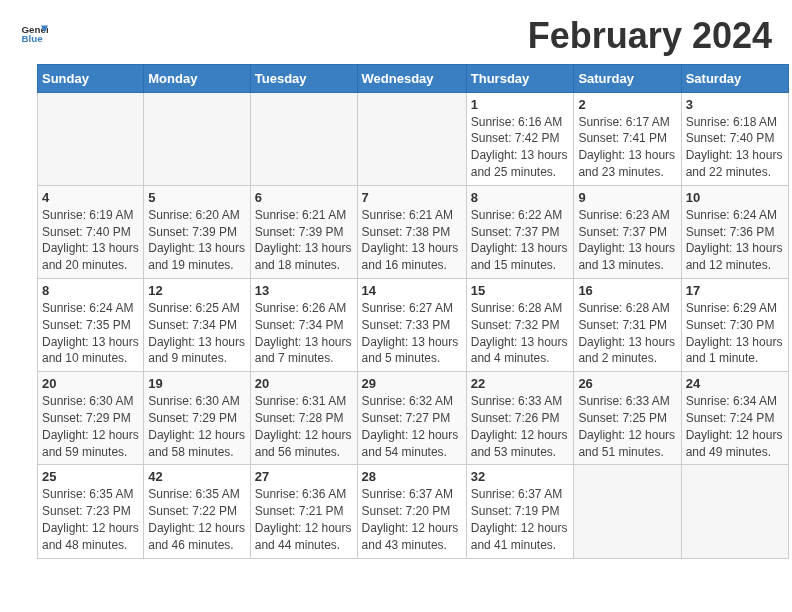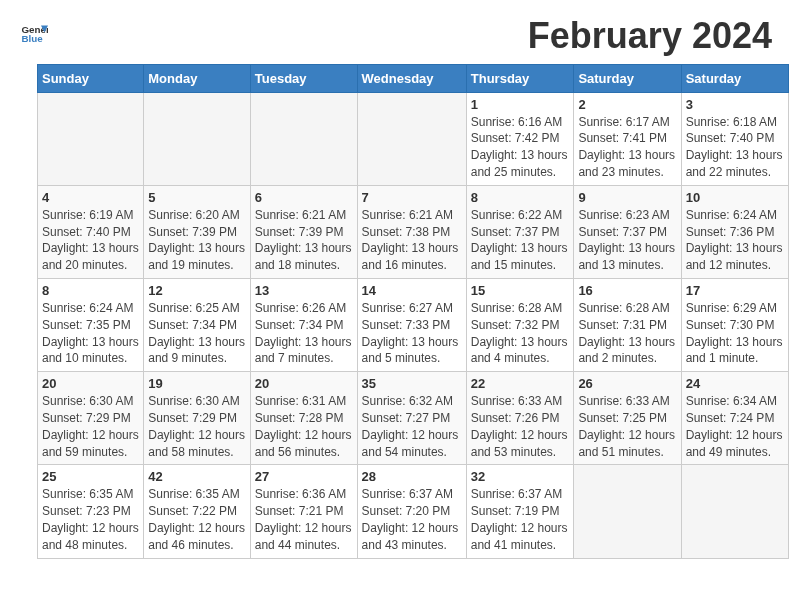--- a/index.html
+++ b/index.html
@@ -197,21 +197,21 @@
         </td>
         <td>
           <span class="day-number">19</span>
           <div class="day-info">Sunrise: 6:30 AM<br>Sunset: 7:29 PM<br>Daylight: 12 hours<br>and 58 minutes.</div>
         </td>
         <td>
           <span class="day-number">20</span>
           <div class="day-info">Sunrise: 6:31 AM<br>Sunset: 7:28 PM<br>Daylight: 12 hours<br>and 56 minutes.</div>
         </td>
         <td>
-          <span class="day-number">35</span>
+          <span class="day-number">29</span>
           <div class="day-info">Sunrise: 6:32 AM<br>Sunset: 7:27 PM<br>Daylight: 12 hours<br>and 54 minutes.</div>
         </td>
         <td>
           <span class="day-number">22</span>
           <div class="day-info">Sunrise: 6:33 AM<br>Sunset: 7:26 PM<br>Daylight: 12 hours<br>and 53 minutes.</div>
         </td>
         <td>
           <span class="day-number">26</span>
           <div class="day-info">Sunrise: 6:33 AM<br>Sunset: 7:25 PM<br>Daylight: 12 hours<br>and 51 minutes.</div>
         </td>

